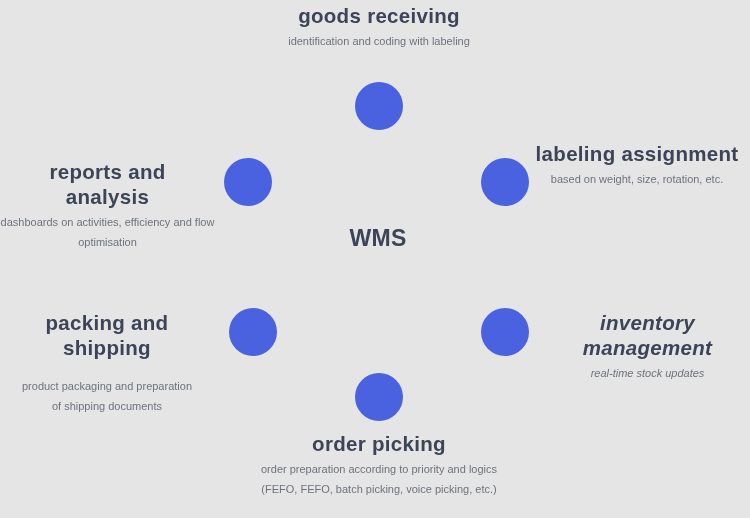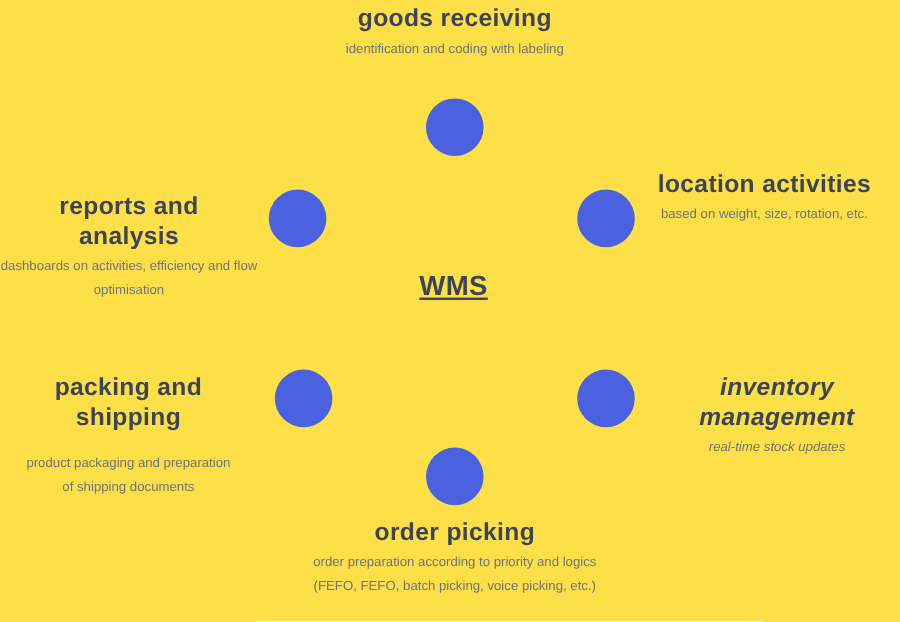--- a/index.html
+++ b/index.html
@@ -1,21 +1,21 @@
 <!DOCTYPE html>
 <html><head>
 <meta charset="utf-8">
 <style>
   * { margin: 0; padding: 0; box-sizing: border-box; }
   html, body { background: #ffffff; }
   .canvas {
     position: relative;
     width: 750px;
     height: 518px;
-    background: #fde047;
+    background: #e5e5e5;
     font-family: "Liberation Sans", sans-serif;
     overflow: hidden;
   }
   .node-heading {
     font-weight: 700;
     font-size: 20.5px;
     line-height: 25px;
     color: #3d4457;
     letter-spacing: 0.3px;
   }
@@ -91,26 +91,26 @@
   </div>
   <div class="dot dot-top" style="background: rgb(74, 97, 224);"></div>
 
   <div class="text-block tb-reports">
     <div class="node-heading" style="color: rgb(61, 68, 87); margin-top: 28px;">reports and analysis</div>
     <div class="node-desc" style="color: rgb(110, 115, 123);">dashboards on activities, efficiency and flow optimisation</div>
   </div>
   <div class="dot dot-upper-left" style="background: rgb(74, 97, 224);"></div>
 
   <div class="text-block tb-location">
-    <div class="node-heading" style="color: rgb(61, 68, 87);">location activities</div>
+    <div class="node-heading" style="color: rgb(61, 68, 87);">labeling assignment</div>
     <div class="node-desc" style="color: rgb(110, 115, 123);">based on weight, size, rotation, etc.</div>
   </div>
   <div class="dot dot-upper-right" style="background: rgb(74, 97, 224);"></div>
 
-  <div class="center-title" style="color: rgb(61, 68, 87); text-decoration: underline;">
+  <div class="center-title" style="color: rgb(61, 68, 87);">
     <div>WMS</div>
   </div>
 
   <div class="text-block tb-packing">
     <div class="node-heading" style="color: rgb(61, 68, 87);">packing and shipping</div>
     <div class="node-desc" style="color: rgb(110, 115, 123);">product packaging and preparation of shipping documents</div>
   </div>
   <div class="dot dot-lower-left" style="background: rgb(74, 97, 224);"></div>
 
   <div class="text-block tb-inventory">

